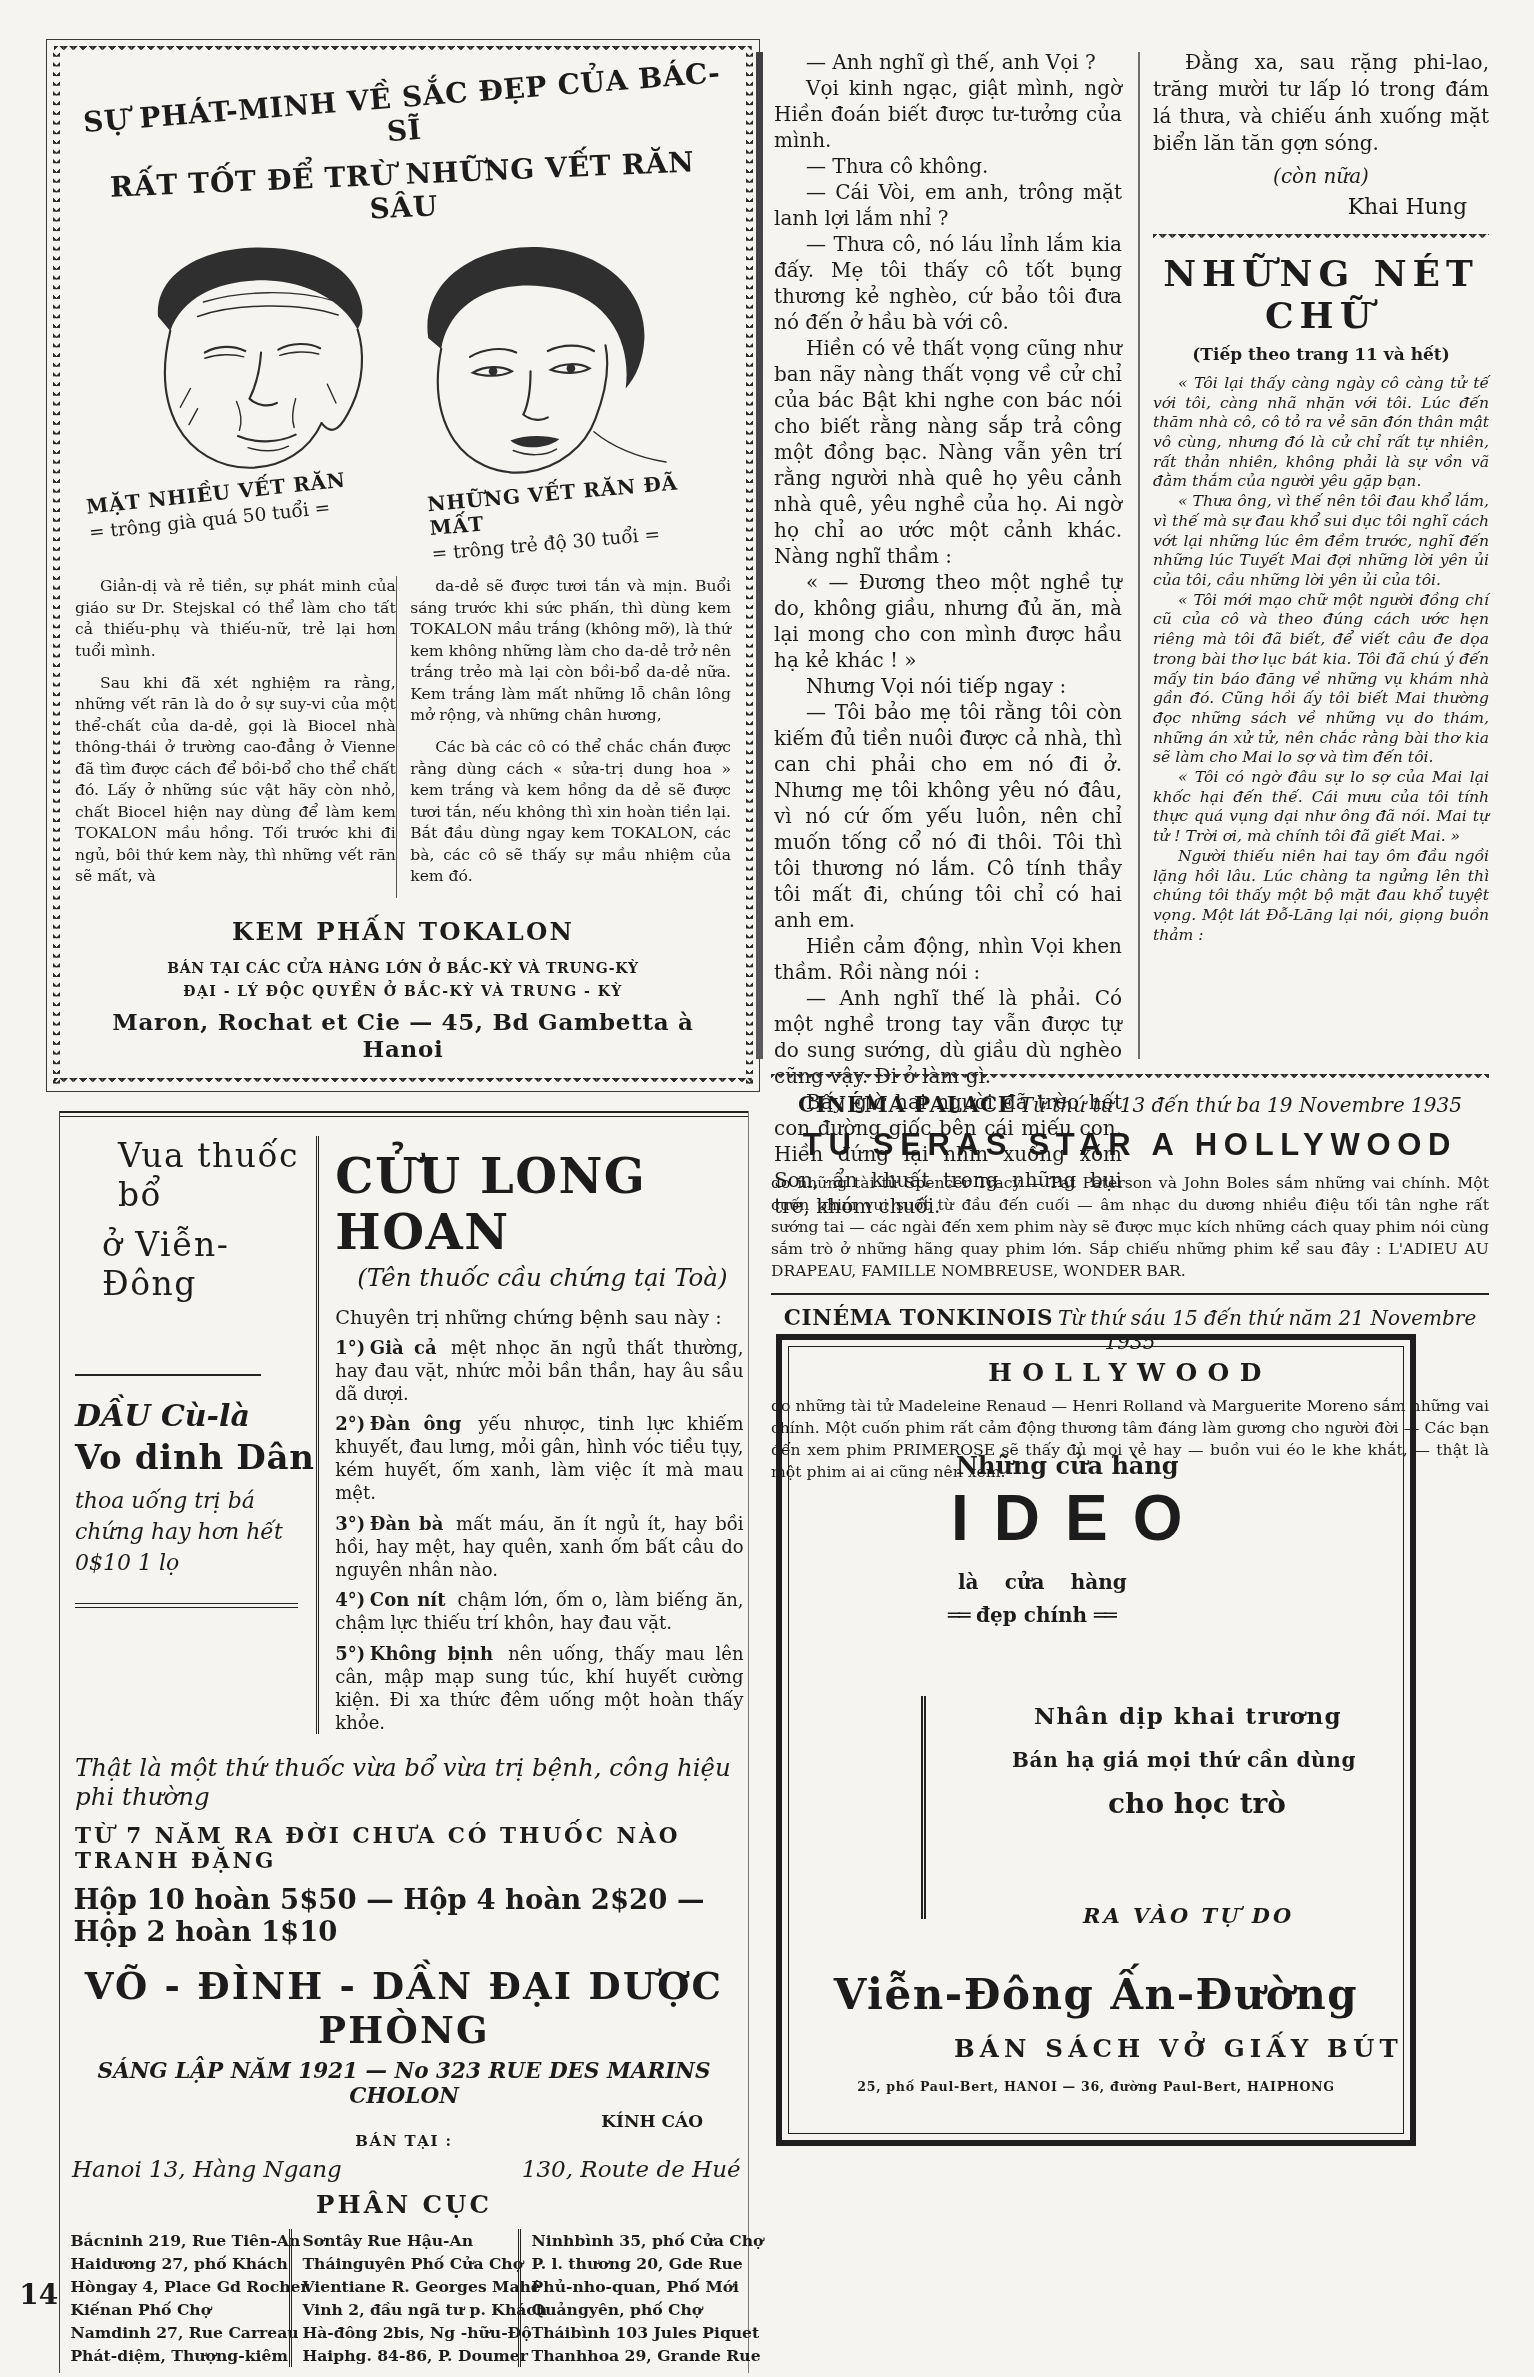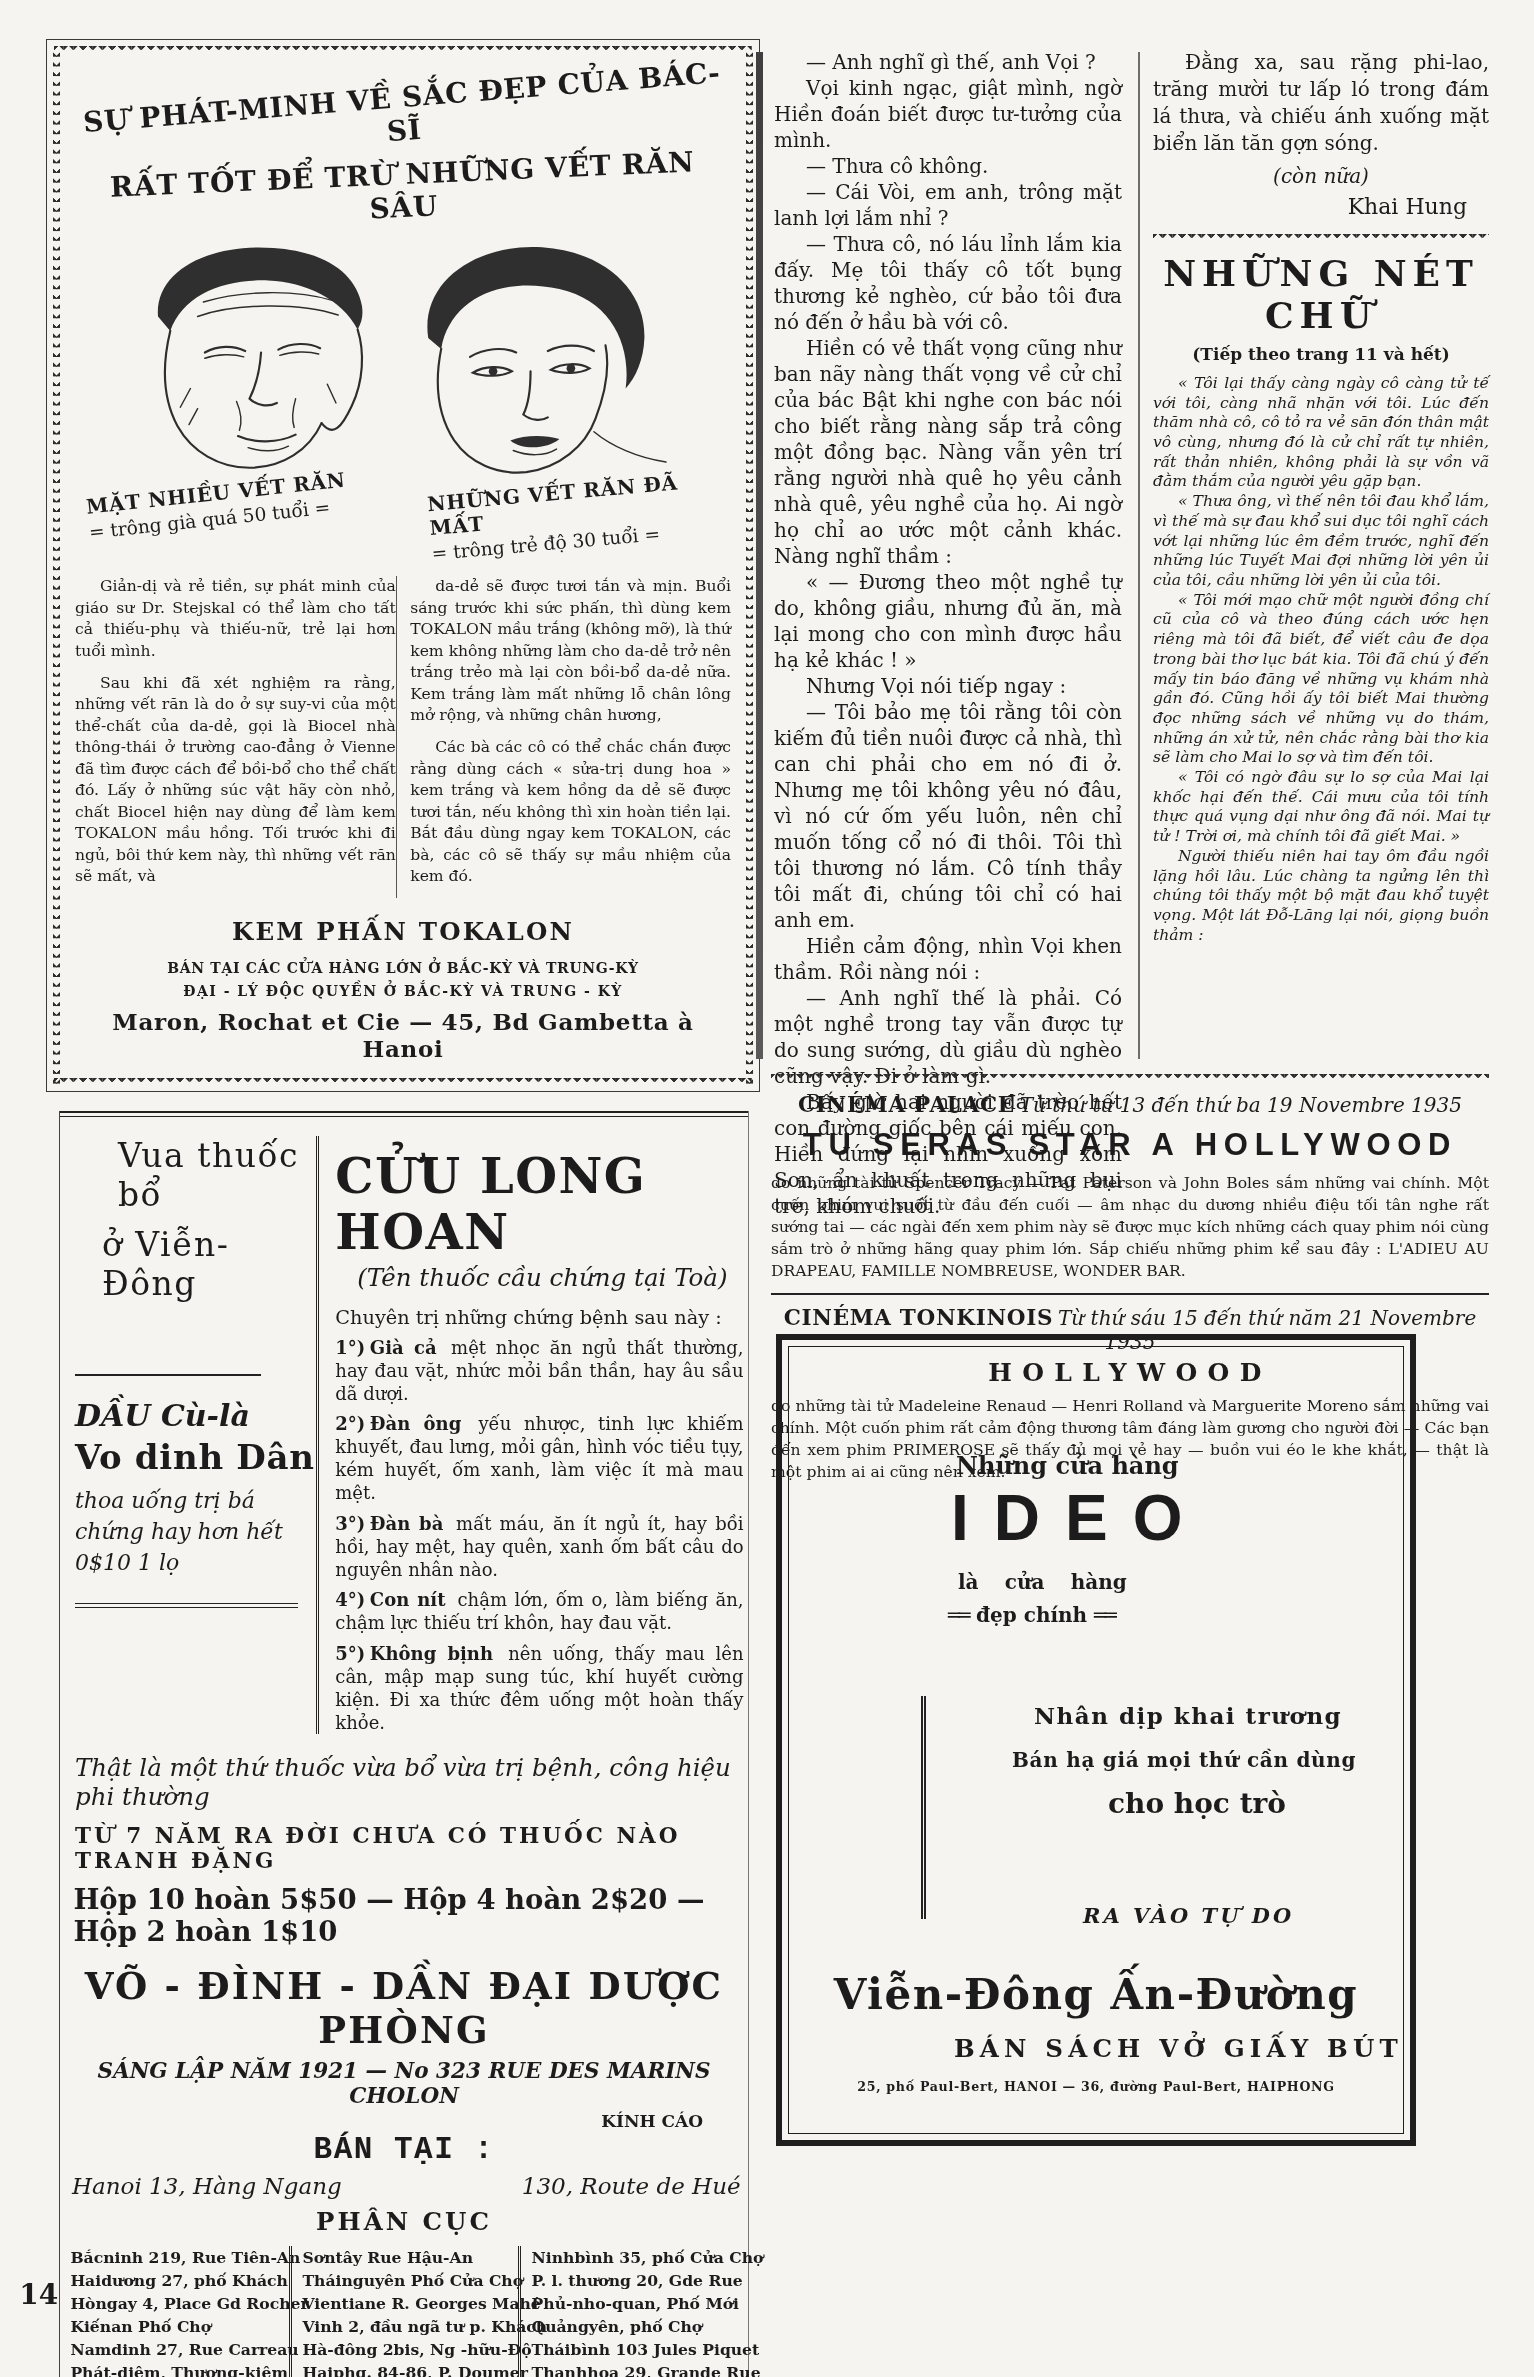--- a/index.html
+++ b/index.html
@@ -86,21 +86,21 @@
   .clh-sub{font-size:24.5px;font-style:italic;margin-top:3px;margin-left:22px;}
   .clh-intro{font-size:19.3px;margin-top:13.4px;}
   .cl-item{font-size:18px;line-height:23px;margin:7.4px 0 0;}
   .cl-item .b{margin-right:4.5px;}
   .clh-it{font-size:24.5px;font-style:italic;margin:19.3px 0 0 15px;}
   .clh-caps{font-size:21.5px;font-weight:bold;letter-spacing:3px;margin:12px 0 0 15px;}
   .clh-price{font-size:27.5px;font-weight:bold;margin:10.4px 0 0 13.4px;}
   .clh-pharm{font-size:37px;font-weight:bold;letter-spacing:2.2px;text-align:center;margin-top:16.3px;}
   .clh-found{font-size:21.5px;font-weight:bold;font-style:italic;text-align:center;margin-top:6px;}
   .clh-notice{font-size:17px;font-weight:bold;text-align:right;margin:3px 45px 0 0;}
-  .clh-ban{font-size:31px;font-weight:bold;letter-spacing:1.5px;text-align:center;margin-top:1.5px;font-family:Liberation Mono, monospace;}
+  .clh-ban{font-size:15px;font-weight:bold;letter-spacing:1.5px;text-align:center;margin-top:1.5px;}
   .clh-addr{display:flex;justify-content:space-between;font-size:23px;font-style:italic;
             margin:6px 7.4px 0 12px;}
   .clh-sec{font-size:24.5px;font-weight:bold;letter-spacing:3px;text-align:center;margin-top:7.4px;}
   .clh-cols{display:flex;margin-top:10.4px;}
   .clh-col{width:33.3%;padding:0 6px 0 10.4px;box-sizing:border-box;}
   .clh-col+.clh-col{border-left:3px double #222;}
   .br-line{font-size:15.6px;line-height:23px;font-weight:600;white-space:nowrap;}
 
   
   .ideo{left:776px;top:1334px;width:640px;height:812px;border:6.7px solid #1f1f1f;box-sizing:border-box;}

